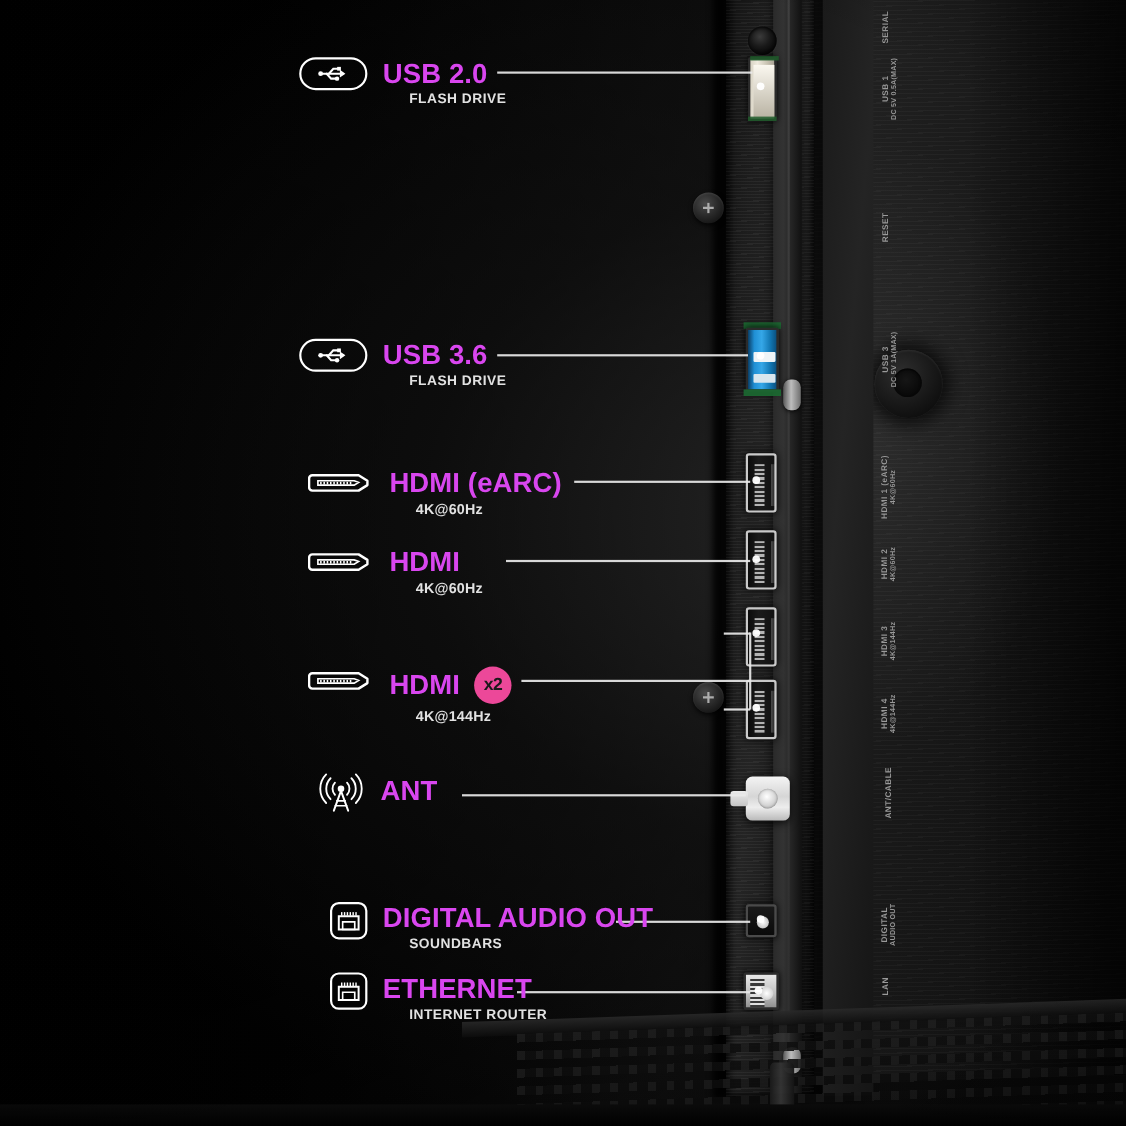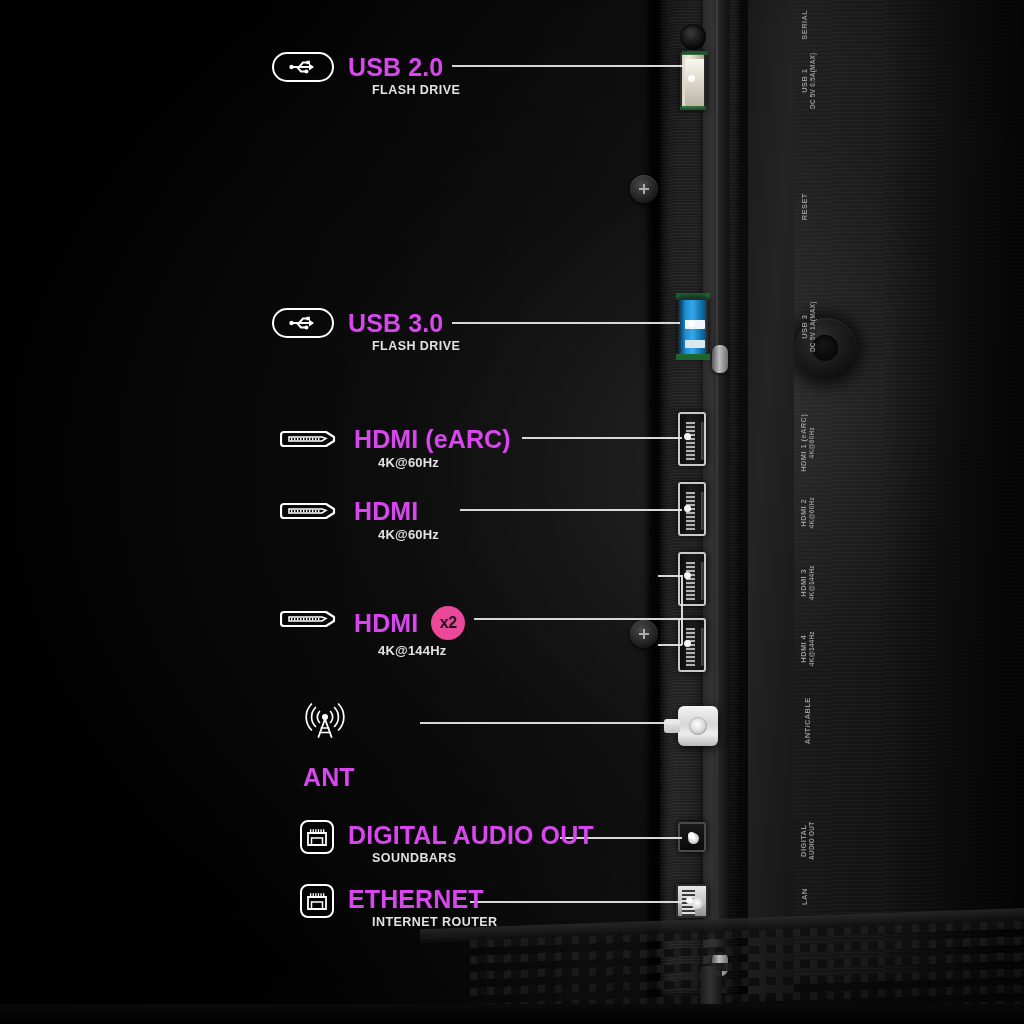--- a/index.html
+++ b/index.html
@@ -501,21 +501,21 @@
             <circle cx="3.5" cy="8" r="2.2" fill="#fff" stroke="none"></circle>
             <path d="M11 8 L15 3.5 L19.5 3.5"></path>
             <rect x="18.5" y="1.8" width="3.4" height="3.4" fill="#fff" stroke="none"></rect>
             <path d="M9 8 L13 12.5 L17.5 12.5"></path>
             <circle cx="18.4" cy="12.5" r="2" fill="#fff" stroke="none"></circle>
           </svg>
         </div>
       </div>
       <div class="co-text">
         <div class="co-title-row">
-          <div class="co-title">USB 3.0</div>
+          <div class="co-title">USB 3.6</div>
         </div>
         <div class="co-sub">FLASH DRIVE</div>
       </div>
     </div>
 
     <div class="callout" style="left:278px; top:424px;">
       <div class="co-icon">
         <div class="ico-hdmi">
           <svg width="58" height="26" viewBox="0 0 58 26">
             <path d="M4 6 H46 L54 11 V15 L46 20 H4 A3 3 0 0 1 1 17 V9 A3 3 0 0 1 4 6 Z" fill="none" stroke="#fff" stroke-width="2.2" stroke-linejoin="round"></path>
@@ -595,21 +595,21 @@
       </div>
       <div class="co-text">
         <div class="co-title-row">
           <div class="co-title">HDMI</div>
           <div class="badge-x2">x2</div>
         </div>
         <div class="co-sub mono-ish">4K@144Hz</div>
       </div>
     </div>
 
-    <div class="callout" style="left:303px; top:698px;flex-direction:column;">
+    <div class="callout" style="left:288px; top:698px;">
       <div class="co-icon">
         <div class="ico-plain">
           <svg width="42" height="42" viewBox="0 0 42 42" fill="none" stroke="#fff" stroke-linecap="round">
             <circle cx="21" cy="18" r="3" fill="#fff" stroke="none"></circle>
             <path d="M15.5 12.5 A8 8 0 0 0 15.5 23.5" stroke-width="1.7"></path>
             <path d="M26.5 12.5 A8 8 0 0 1 26.5 23.5" stroke-width="1.7"></path>
             <path d="M11.5 8.5 A13.5 13.5 0 0 0 11.5 27.5" stroke-width="1.7"></path>
             <path d="M30.5 8.5 A13.5 13.5 0 0 1 30.5 27.5" stroke-width="1.7"></path>
             <path d="M7.5 5 A18.5 18.5 0 0 0 7.5 31" stroke-width="1.7"></path>
             <path d="M34.5 5 A18.5 18.5 0 0 1 34.5 31" stroke-width="1.7"></path>

